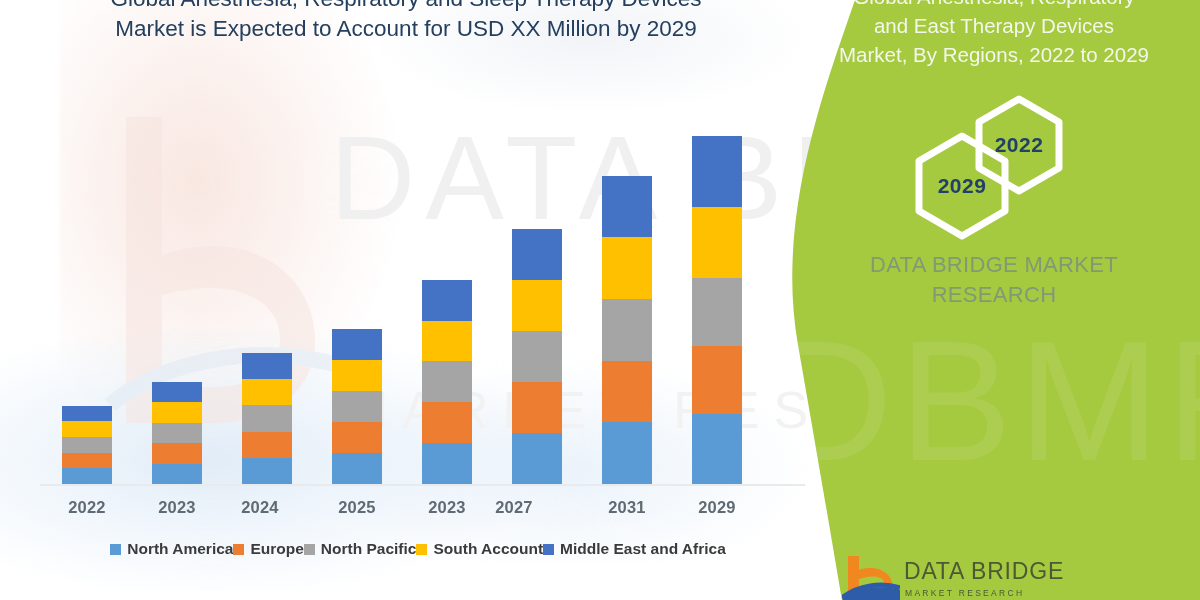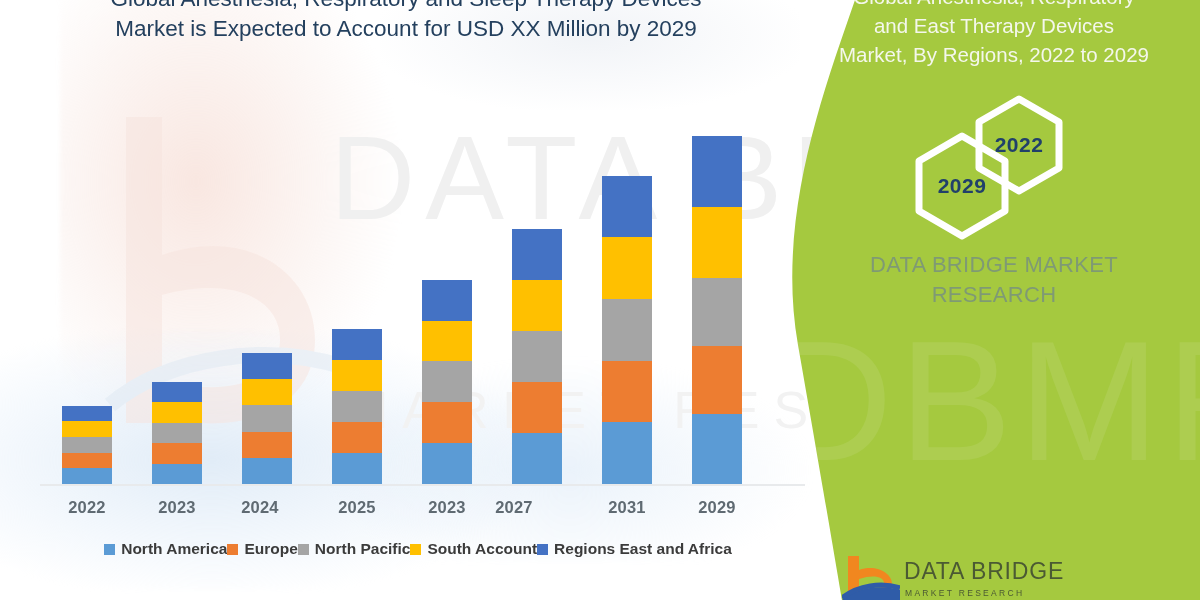--- a/index.html
+++ b/index.html
@@ -219,21 +219,21 @@
       <div class="legend-item">
         <span class="legend-swatch" style="background: rgb(165, 165, 165);"></span>
         <span class="legend-label">North Pacific</span>
       </div>
       <div class="legend-item">
         <span class="legend-swatch" style="background: rgb(255, 192, 0);"></span>
         <span class="legend-label">South Account</span>
       </div>
       <div class="legend-item">
         <span class="legend-swatch" style="background: rgb(68, 114, 196);"></span>
-        <span class="legend-label">Regions East and Africa</span>
+        <span class="legend-label">Middle East and Africa</span>
       </div>
     </div>
 
   <div class="green-panel">
     <svg width="420" height="600" viewBox="0 0 420 600" style="position:absolute;inset:0;">
       <defs>
         <clipPath id="greenclip">
           <path d="M75 0 L420 0 L420 600 L62 600 C62 600 40 470 18 345 C-4 220 42 95 75 0 Z"></path>
         </clipPath>
       </defs>

